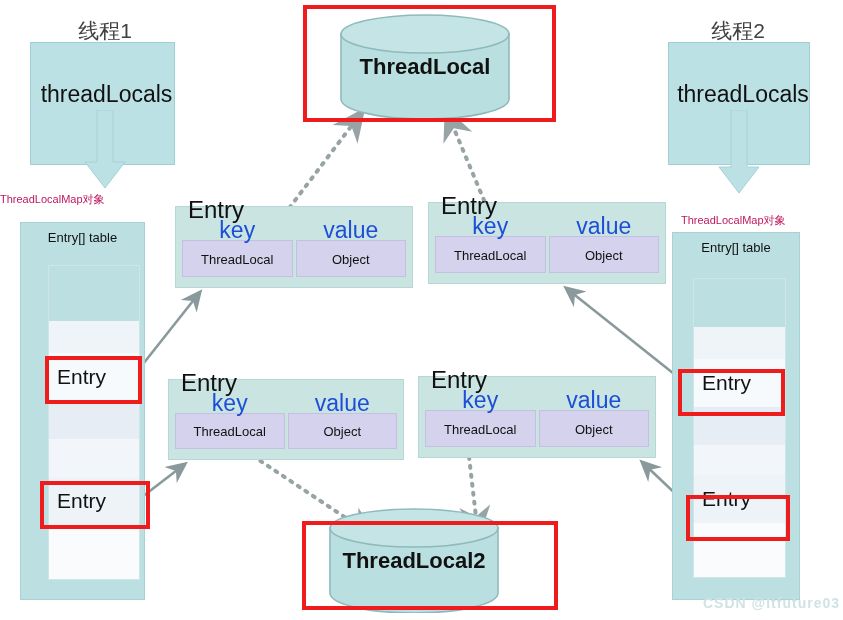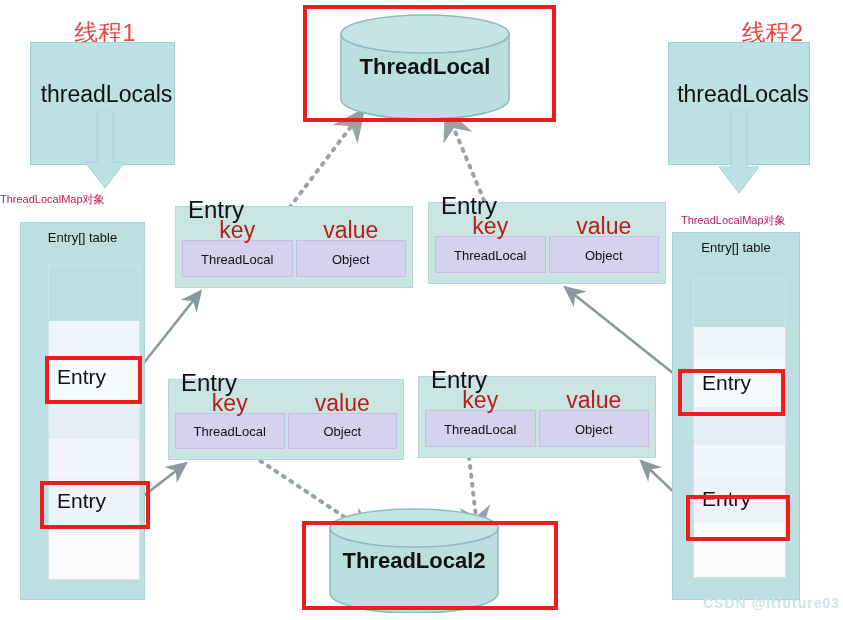--- a/index.html
+++ b/index.html
@@ -12,22 +12,22 @@
     position:relative;
     width:843px;
     height:620px;
     overflow:hidden;
     background:#ffffff;
   }
   .abs{position:absolute;}
 
   
   .thread-title{
-    font-size:24px;
-    color:#ef4444;
+    font-size:21px;
+    color:#404040;
     text-align:center;
     letter-spacing:0px;
     white-space:nowrap;
   }
 
   
   .thread-box{
     background:#bbe1e4;
     border:1px solid #9fcfd3;
     box-sizing:border-box;
@@ -130,21 +130,21 @@
     box-sizing:border-box;
     position:relative;
   }
   .kv-cell + .kv-cell{margin-left:3px;}
   .kv-head{
     position:absolute;
     left:0;right:0;
     top:-22px;
     text-align:center;
     font-size:23px;
-    color:#b91c1c;
+    color:#1d4ed8;
     white-space:nowrap;
     line-height:1;
   }
   .kv-val{
     position:absolute;
     left:0;right:0;
     top:50%;
     transform:translateY(-50%);
     text-align:center;
     font-size:13px;
@@ -250,21 +250,21 @@
       <span class="slot-label">Entry</span>
     </div>
     <div class="slot" style="height:56px; background:#f9fbfc;">
       <span class="slot-label"></span>
     </div>
   </div>
 
   <div class="red-box" style="left:45px; top:356px; width:97px; height:48px;"></div>
   <div class="red-box" style="left:40px; top:481px; width:110px; height:48px;"></div>
 
-  <div class="abs thread-title" style="left:673px; top:17px; width:130px;text-align:right;">线程2</div>
+  <div class="abs thread-title" style="left:673px; top:17px; width:130px;">线程2</div>
 
   <div class="abs thread-box" style="left:668px; top:42px; width:142px; height:123px;">
     <div class="thread-box-label">threadLocals</div>
   </div>
 
   <svg class="fat-arrow" style="left:718px; top:110px;" width="42" height="85" viewBox="0 0 42 85">
     <path d="M13,0 L29,0 L29,57 L41,57 L21,83 L1,57 L13,57 Z" fill="#bbe1e4" stroke="#a6d3d6" stroke-width="1"></path>
   </svg>
 
   <div class="abs tlm-label" style="left:681px; top:213px;">ThreadLocalMap对象</div>

